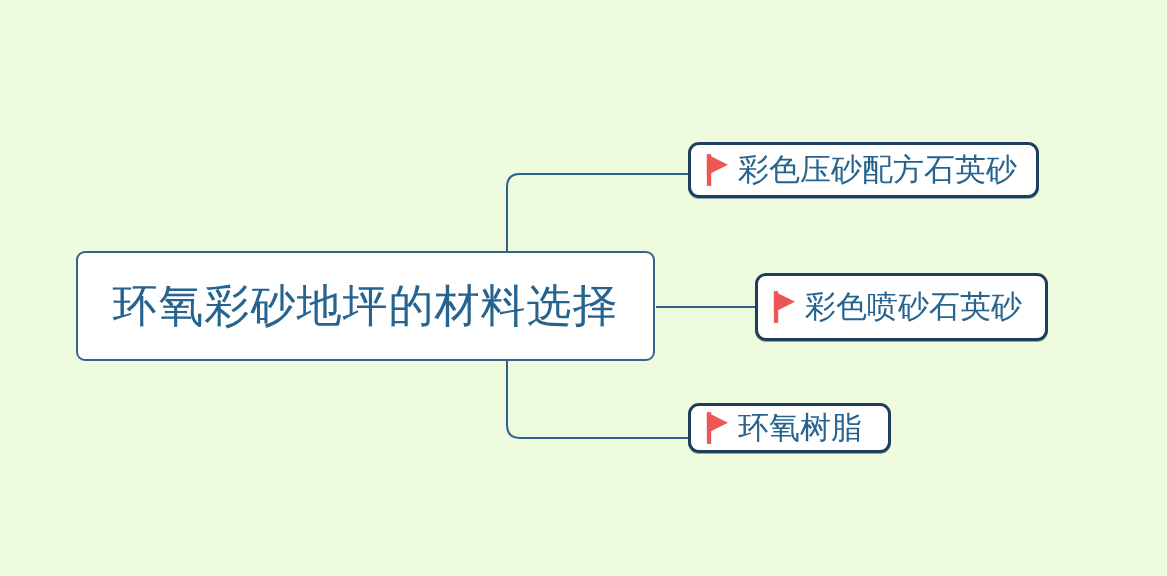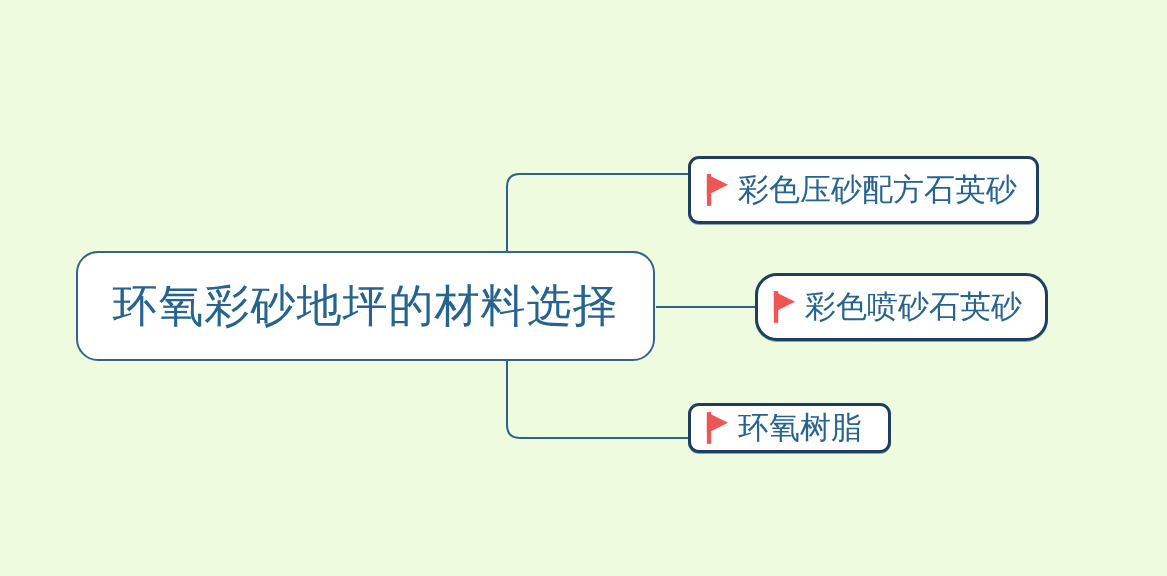--- a/index.html
+++ b/index.html
@@ -38,42 +38,42 @@
     background: var(--node-fill);
     display: flex;
     align-items: center;
     color: var(--text);
     cursor: default;
   }
   .node-root {
     left: 76px; top: 251px;
     width: 579px; height: 110px;
     border: 2px solid var(--root-border);
-    border-radius: 22px;
+    border-radius: 9px;
     justify-content: center;
     font-size: 45px;
     letter-spacing: 1px;
   }
   .node-child {
     border: 3px solid var(--child-border);
     border-radius: 11px;
     box-shadow: 0 1px 0 rgba(29,62,94,0.45);
     font-size: 31px;
     padding: 0 13px;
     gap: 9px;
   }
   .node-child .flag {
     flex: 0 0 auto;
     width: 25px; height: 32px;
     display: block;
   }
   .node-child .flag polygon,
   .node-child .flag rect { fill: var(--flag); }
-  .child-1 { left: 688px; top: 142px; width: 351px; height: 68px; margin-top: 14px; }
-  .child-2 { left: 755px; top: 273px; width: 293px; height: 68px; border-radius: 22px; }
+  .child-1 { left: 688px; top: 142px; width: 351px; height: 56px; }
+  .child-2 { left: 755px; top: 273px; width: 293px; height: 68px; }
   .child-3 { left: 688px; top: 403px; width: 203px; height: 50px; }
   .node-label { white-space: nowrap; }
 </style>
 </head>
 <body>
 
 <div class="canvas">
 
   <svg class="connectors" viewBox="0 0 1167 576" xmlns="http://www.w3.org/2000/svg">
     <path d="M 507 251 L 507 187 Q 507 174 520 174 L 688 174"></path>

